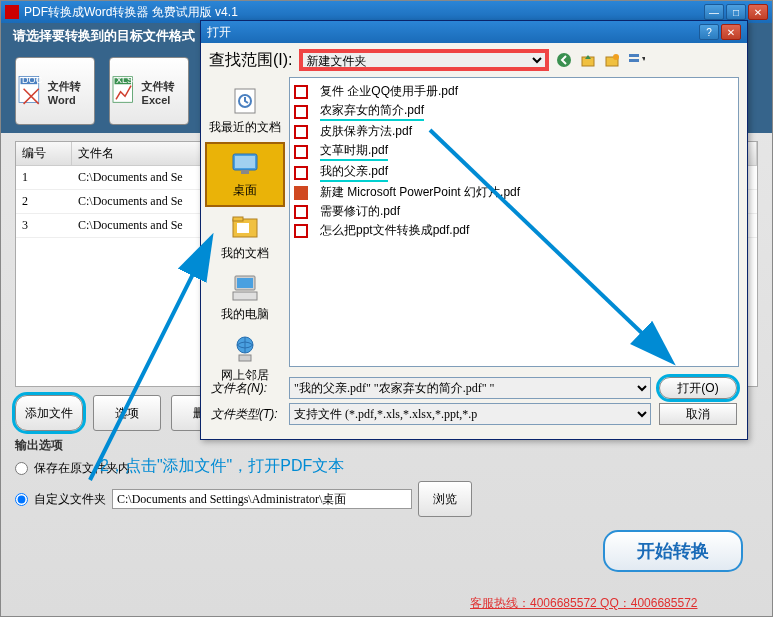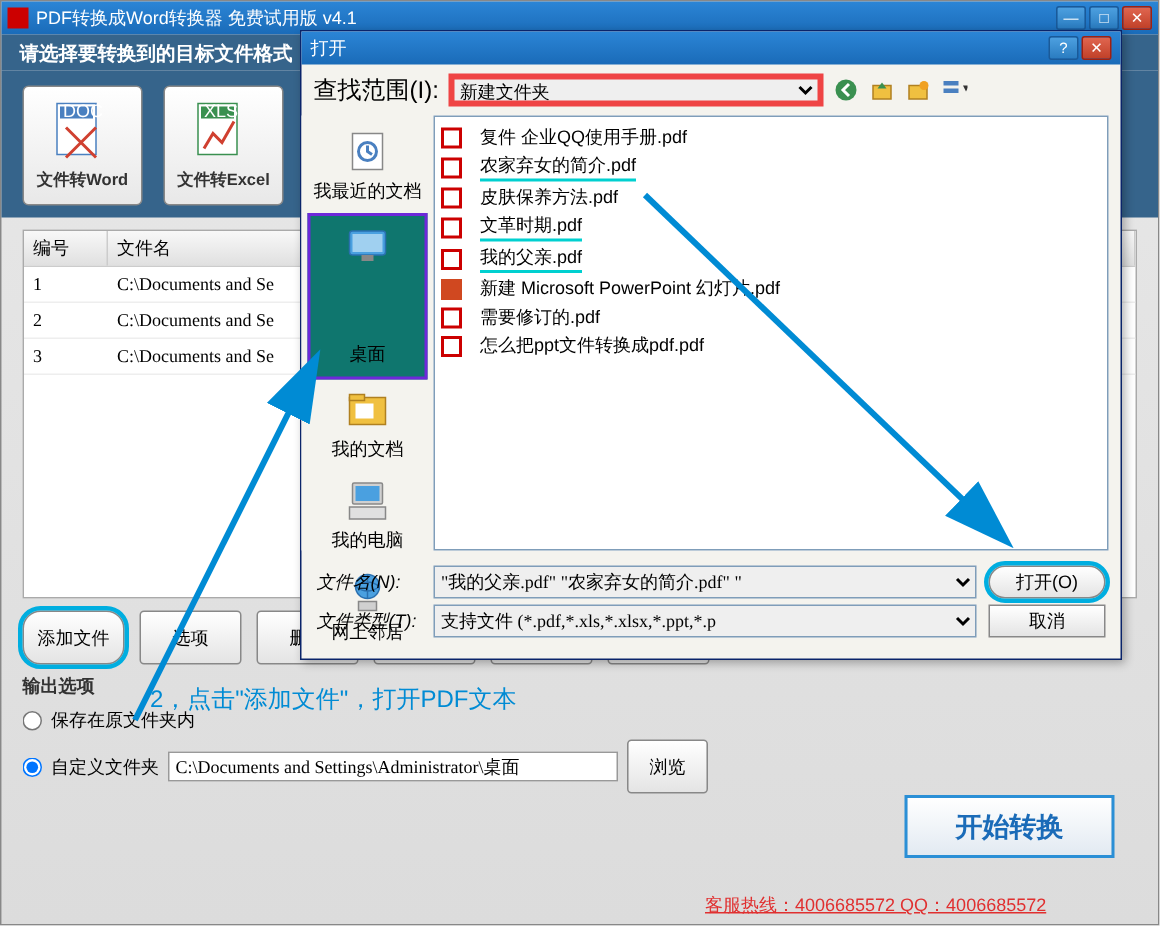--- a/index.html
+++ b/index.html
@@ -9,21 +9,21 @@
 .main-window { width: 773px; height: 617px; background: linear-gradient(#e8e8e8, #dcdcdc); border: 1px solid #888; }
 .main-titlebar { height: 22px; background: linear-gradient(#2b85d6, #1a6bb8); color: #fff; display: flex; align-items: center; padding: 0 4px; }
 .main-titlebar .icon { width: 14px; height: 14px; background: #c00; margin-right: 5px; }
 .main-titlebar .title { flex: 1; font-size: 12px; }
 .main-titlebar .winbtn { width: 20px; height: 16px; background: linear-gradient(#4da0e0,#2a7cc0); border: 1px solid #1a5a99; color:#fff; display:flex; align-items:center; justify-content:center; margin-left:2px; font-size:10px; border-radius:2px; }
 .main-titlebar .winbtn.close { background: linear-gradient(#e06650,#c04028); border-color:#a02010; }
 
 .sub-header { height: 24px; background: #36648b; color:#fff; padding: 4px 12px; font-size:13px; font-weight:bold; }
 
 .convert-row { display:flex; gap:14px; padding: 10px 14px 8px; background: #36648b; }
-.convert-btn { width: 80px; height: 80px; background: linear-gradient(#fff,#e8e8e8); border:1px solid #888; border-radius:4px; display:flex; flex-direction:column; align-items:center; justify-content:center; }
+.convert-btn { width: 80px; height: 68px; background: linear-gradient(#fff,#e8e8e8); border:1px solid #888; border-radius:4px; display:flex; align-items:center; justify-content:center; }
 .convert-btn .doc-ic { width:42px; height:42px; }
 .convert-btn .lbl { font-size:11px; color:#333; margin-top:3px; font-weight:bold; }
 
 .table-zone { margin: 8px 14px; background:#fff; border:1px solid #aaa; height:246px; overflow:hidden; }
 .tbl-header { display:flex; background: linear-gradient(#f8f8f8,#e0e0e0); border-bottom:1px solid #ccc; }
 .tbl-header div { padding:3px 6px; border-right:1px solid #ccc; font-size:12px; }
 .col-id { width:56px; }
 .col-name { flex:1; }
 .tbl-row { display:flex; border-bottom:1px solid #eee; }
 .tbl-row div { padding:4px 6px; font-size:12px; font-family: SimSun, serif; }
@@ -32,40 +32,40 @@
 
 .btn-row { display:flex; gap:10px; padding: 0 14px; margin-top:6px; }
 .std-btn { width:68px; height:36px; background: linear-gradient(#fff,#e4e4e4); border:1px solid #888; border-radius:3px; display:flex; align-items:center; justify-content:center; font-size:12px; }
 .std-btn.highlighted { outline:3px solid #00aee0; border-radius:12px; }
 
 .output-section { padding: 6px 14px; }
 .output-section .hdr { font-size:12px; color:#333; margin-bottom:6px; font-weight:bold; }
 .radio-row { display:flex; align-items:center; gap:6px; margin:4px 0; font-size:12px; }
 .radio-row input[type=text] { height:20px; border:1px solid #999; padding:0 4px; font-family: SimSun; font-size:12px; width:300px; }
 
-.big-start { position:absolute; right:30px; top:530px; width:140px; height:42px; background: linear-gradient(#fff,#e2eaf2); border:2px solid #2a8fd6; border-radius:0; display:flex; align-items:center; justify-content:center; color:#1a6bb8; font-size:18px; font-weight:bold; }
+.big-start { position:absolute; right:30px; top:530px; width:140px; height:42px; background: linear-gradient(#fff,#e2eaf2); border:2px solid #2a8fd6; border-radius:15px; display:flex; align-items:center; justify-content:center; color:#1a6bb8; font-size:18px; font-weight:bold; }
 
 .hotline { position:absolute; left:470px; top:595px; color:#e03030; font-size:12px; text-decoration:underline; }
 
 
 .file-dialog { position:absolute; left:200px; top:20px; width:548px; height:420px; background:#f4f3ee; border:1px solid #0a246a; box-shadow: 2px 2px 6px rgba(0,0,0,0.3); }
 .fd-titlebar { height: 22px; background: linear-gradient(#2b85d6,#1a6bb8); color:#fff; display:flex; align-items:center; padding:0 6px; }
 .fd-titlebar .t { flex:1; font-size:12px; }
 .fd-titlebar .winbtn { width:20px; height:16px; background: linear-gradient(#4da0e0,#2a7cc0); border:1px solid #1a5a99; color:#fff; display:flex; align-items:center; justify-content:center; margin-left:2px; font-size:10px; border-radius:2px; }
 .fd-titlebar .winbtn.close { background: linear-gradient(#e06650,#c04028); border-color:#a02010; }
 
 .fd-toolbar { display:flex; align-items:center; padding:6px 8px; gap:6px; }
 .fd-toolbar .lbl { font-size:16px; }
 .fd-toolbar select { width:250px; height:22px; border:4px solid #ef4444; font-size:12px; font-family:SimSun; }
 .tb-icon { width:18px; height:18px; display:flex; align-items:center; justify-content:center; }
 
 .fd-body { display:flex; height:290px; }
 .fd-places { width:88px; background:#f4f3ee; padding-top:4px; }
 .place { display:flex; flex-direction:column; align-items:center; padding:4px 0 6px; font-size:12px; }
-.place.sel { background:#0f766e; border:2px solid #6d28d9; margin:0 4px;gap:46px; }
+.place.sel { background:#eab308; border:2px solid #a16207; margin:0 4px; }
 .place .pic { width:32px; height:32px; margin-bottom:2px; }
 
 .fd-list { flex:1; background:#fff; border:1px solid #7f9db9; margin-right:8px; padding:4px; overflow:hidden; }
 .file-item { display:flex; align-items:center; gap:12px; padding:1px 0; font-size:12px; font-family:SimSun; }
 .file-item .pdf-ic { width:14px; height:14px; background:#c00; position:relative; }
 .file-item .pdf-ic::after { content:""; position:absolute; inset:2px; background:#fff; }
 .file-item .ppt-ic { width:14px; height:14px; background:#d04820; }
 .file-item.underlined span { border-bottom:2px solid #00d0d0; }
 
 .fd-bottom { padding:6px 10px; }

